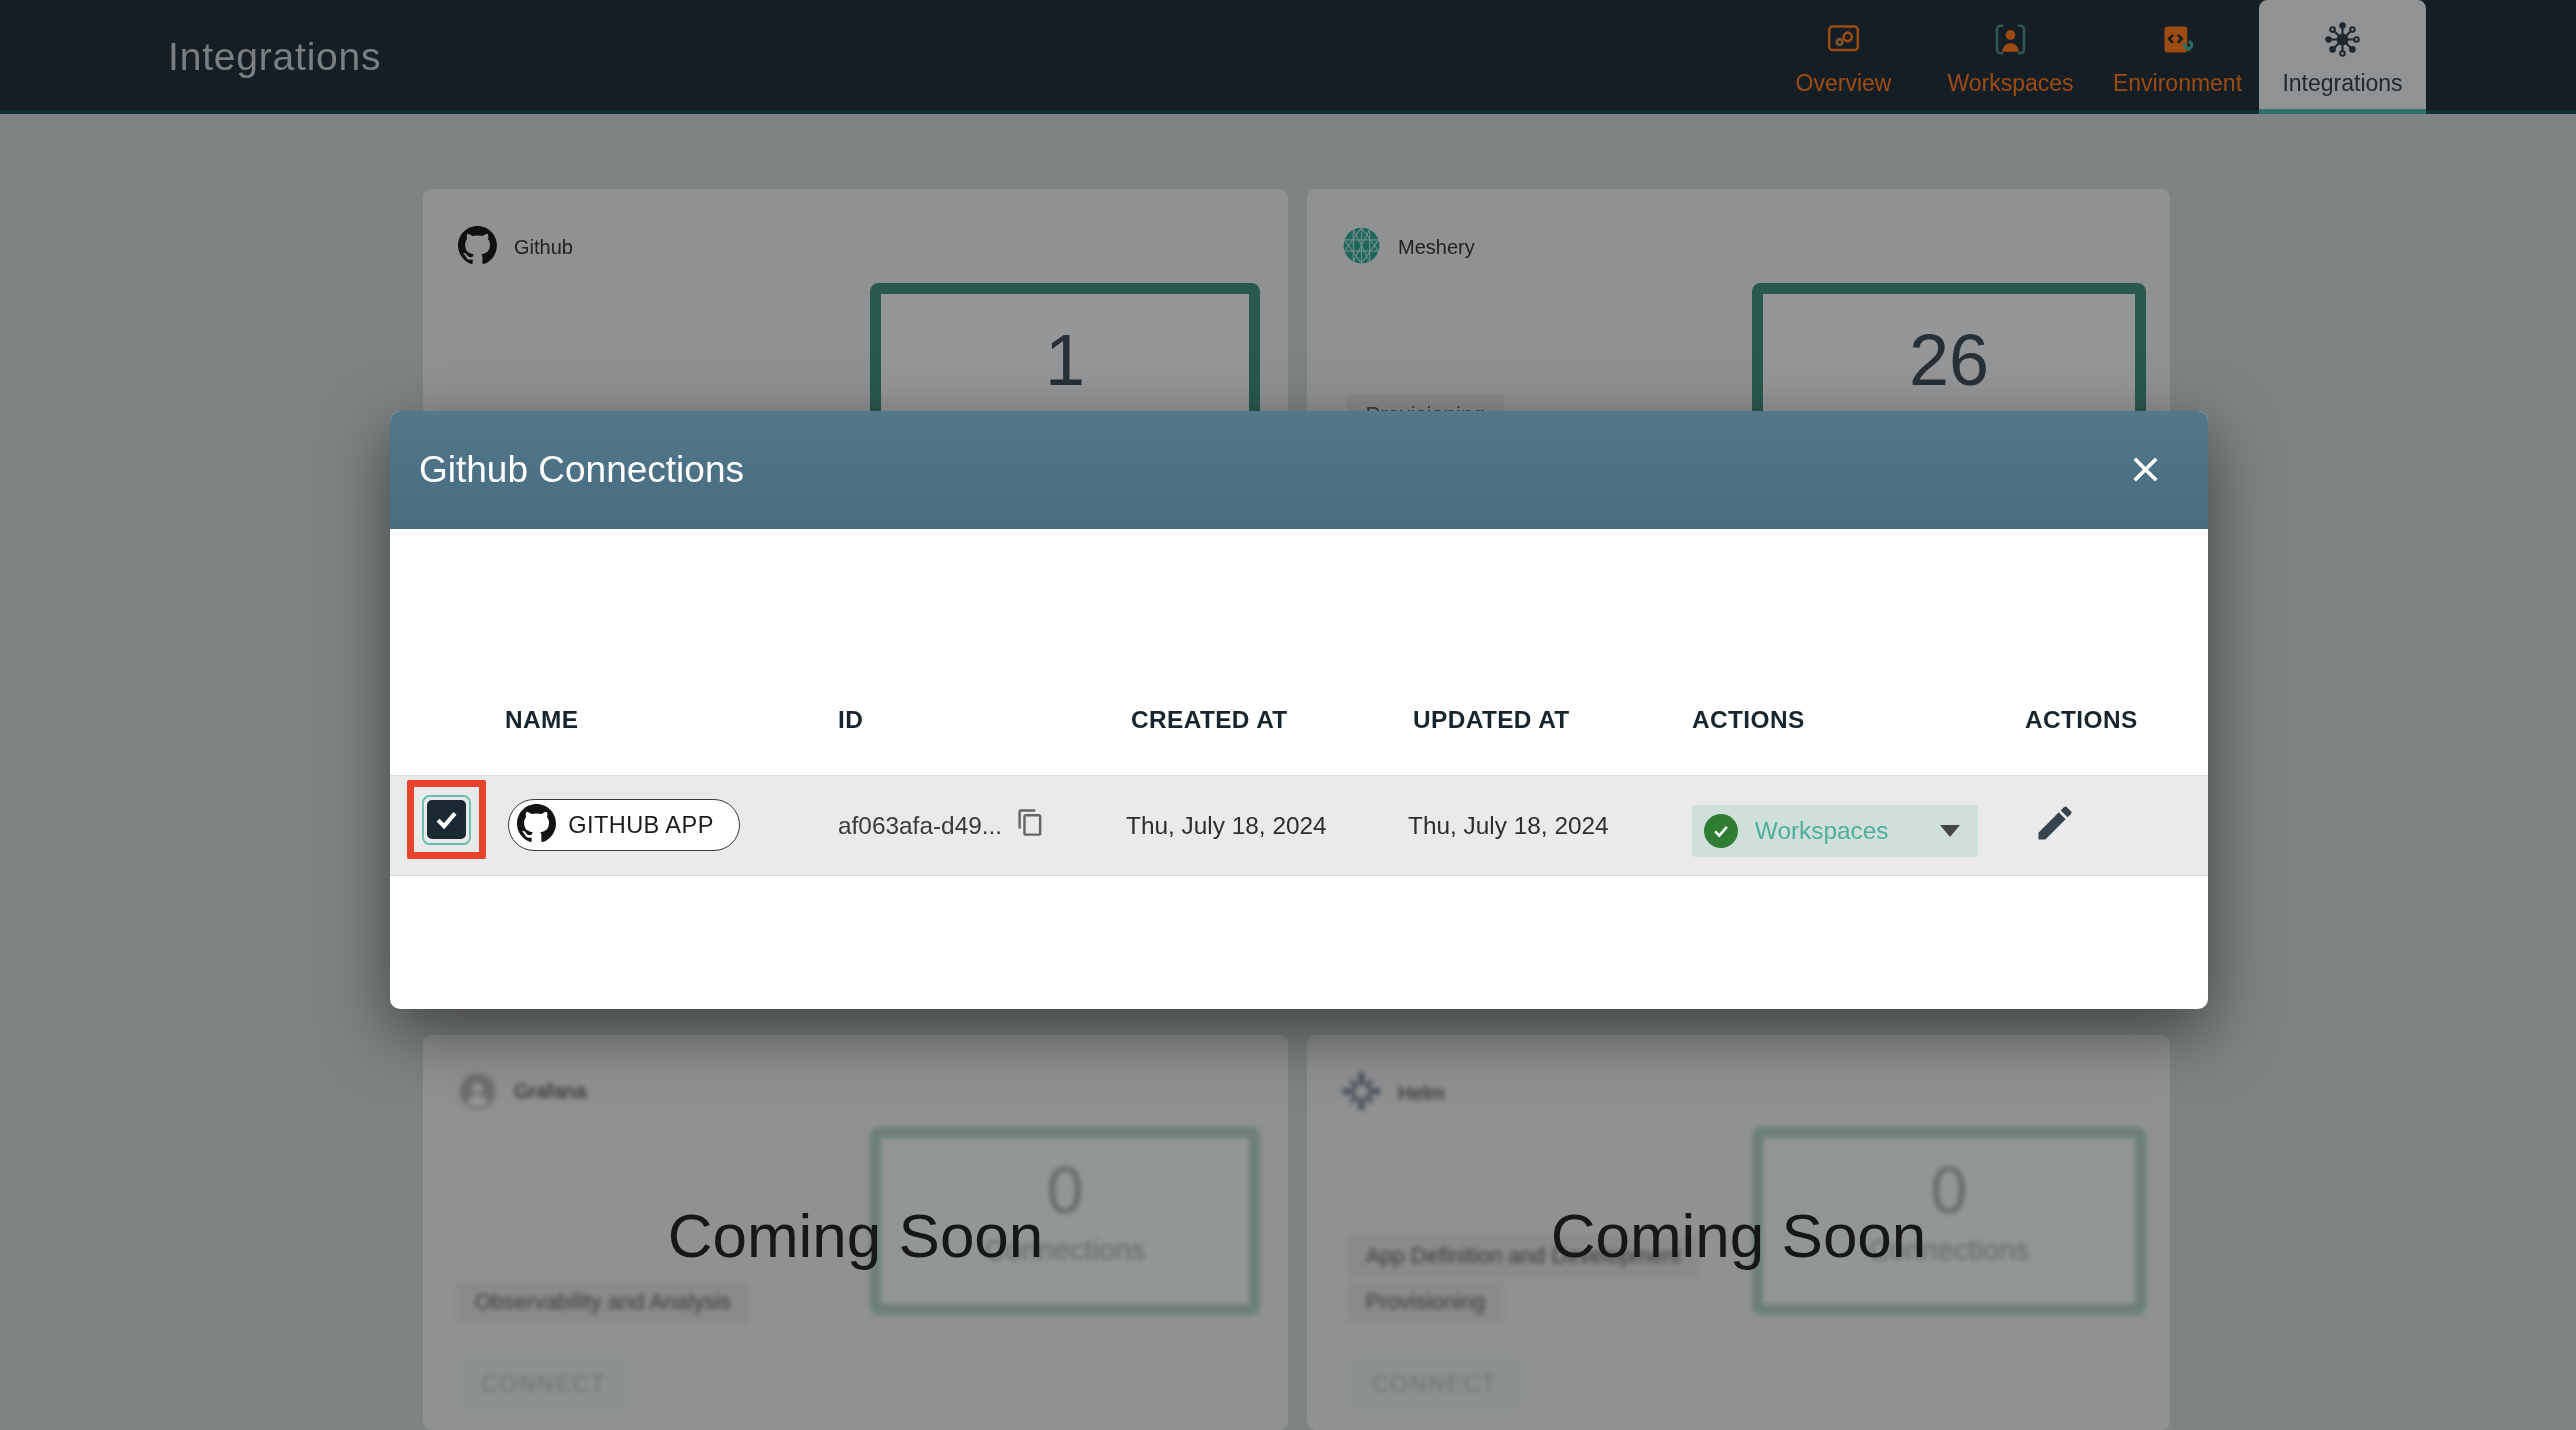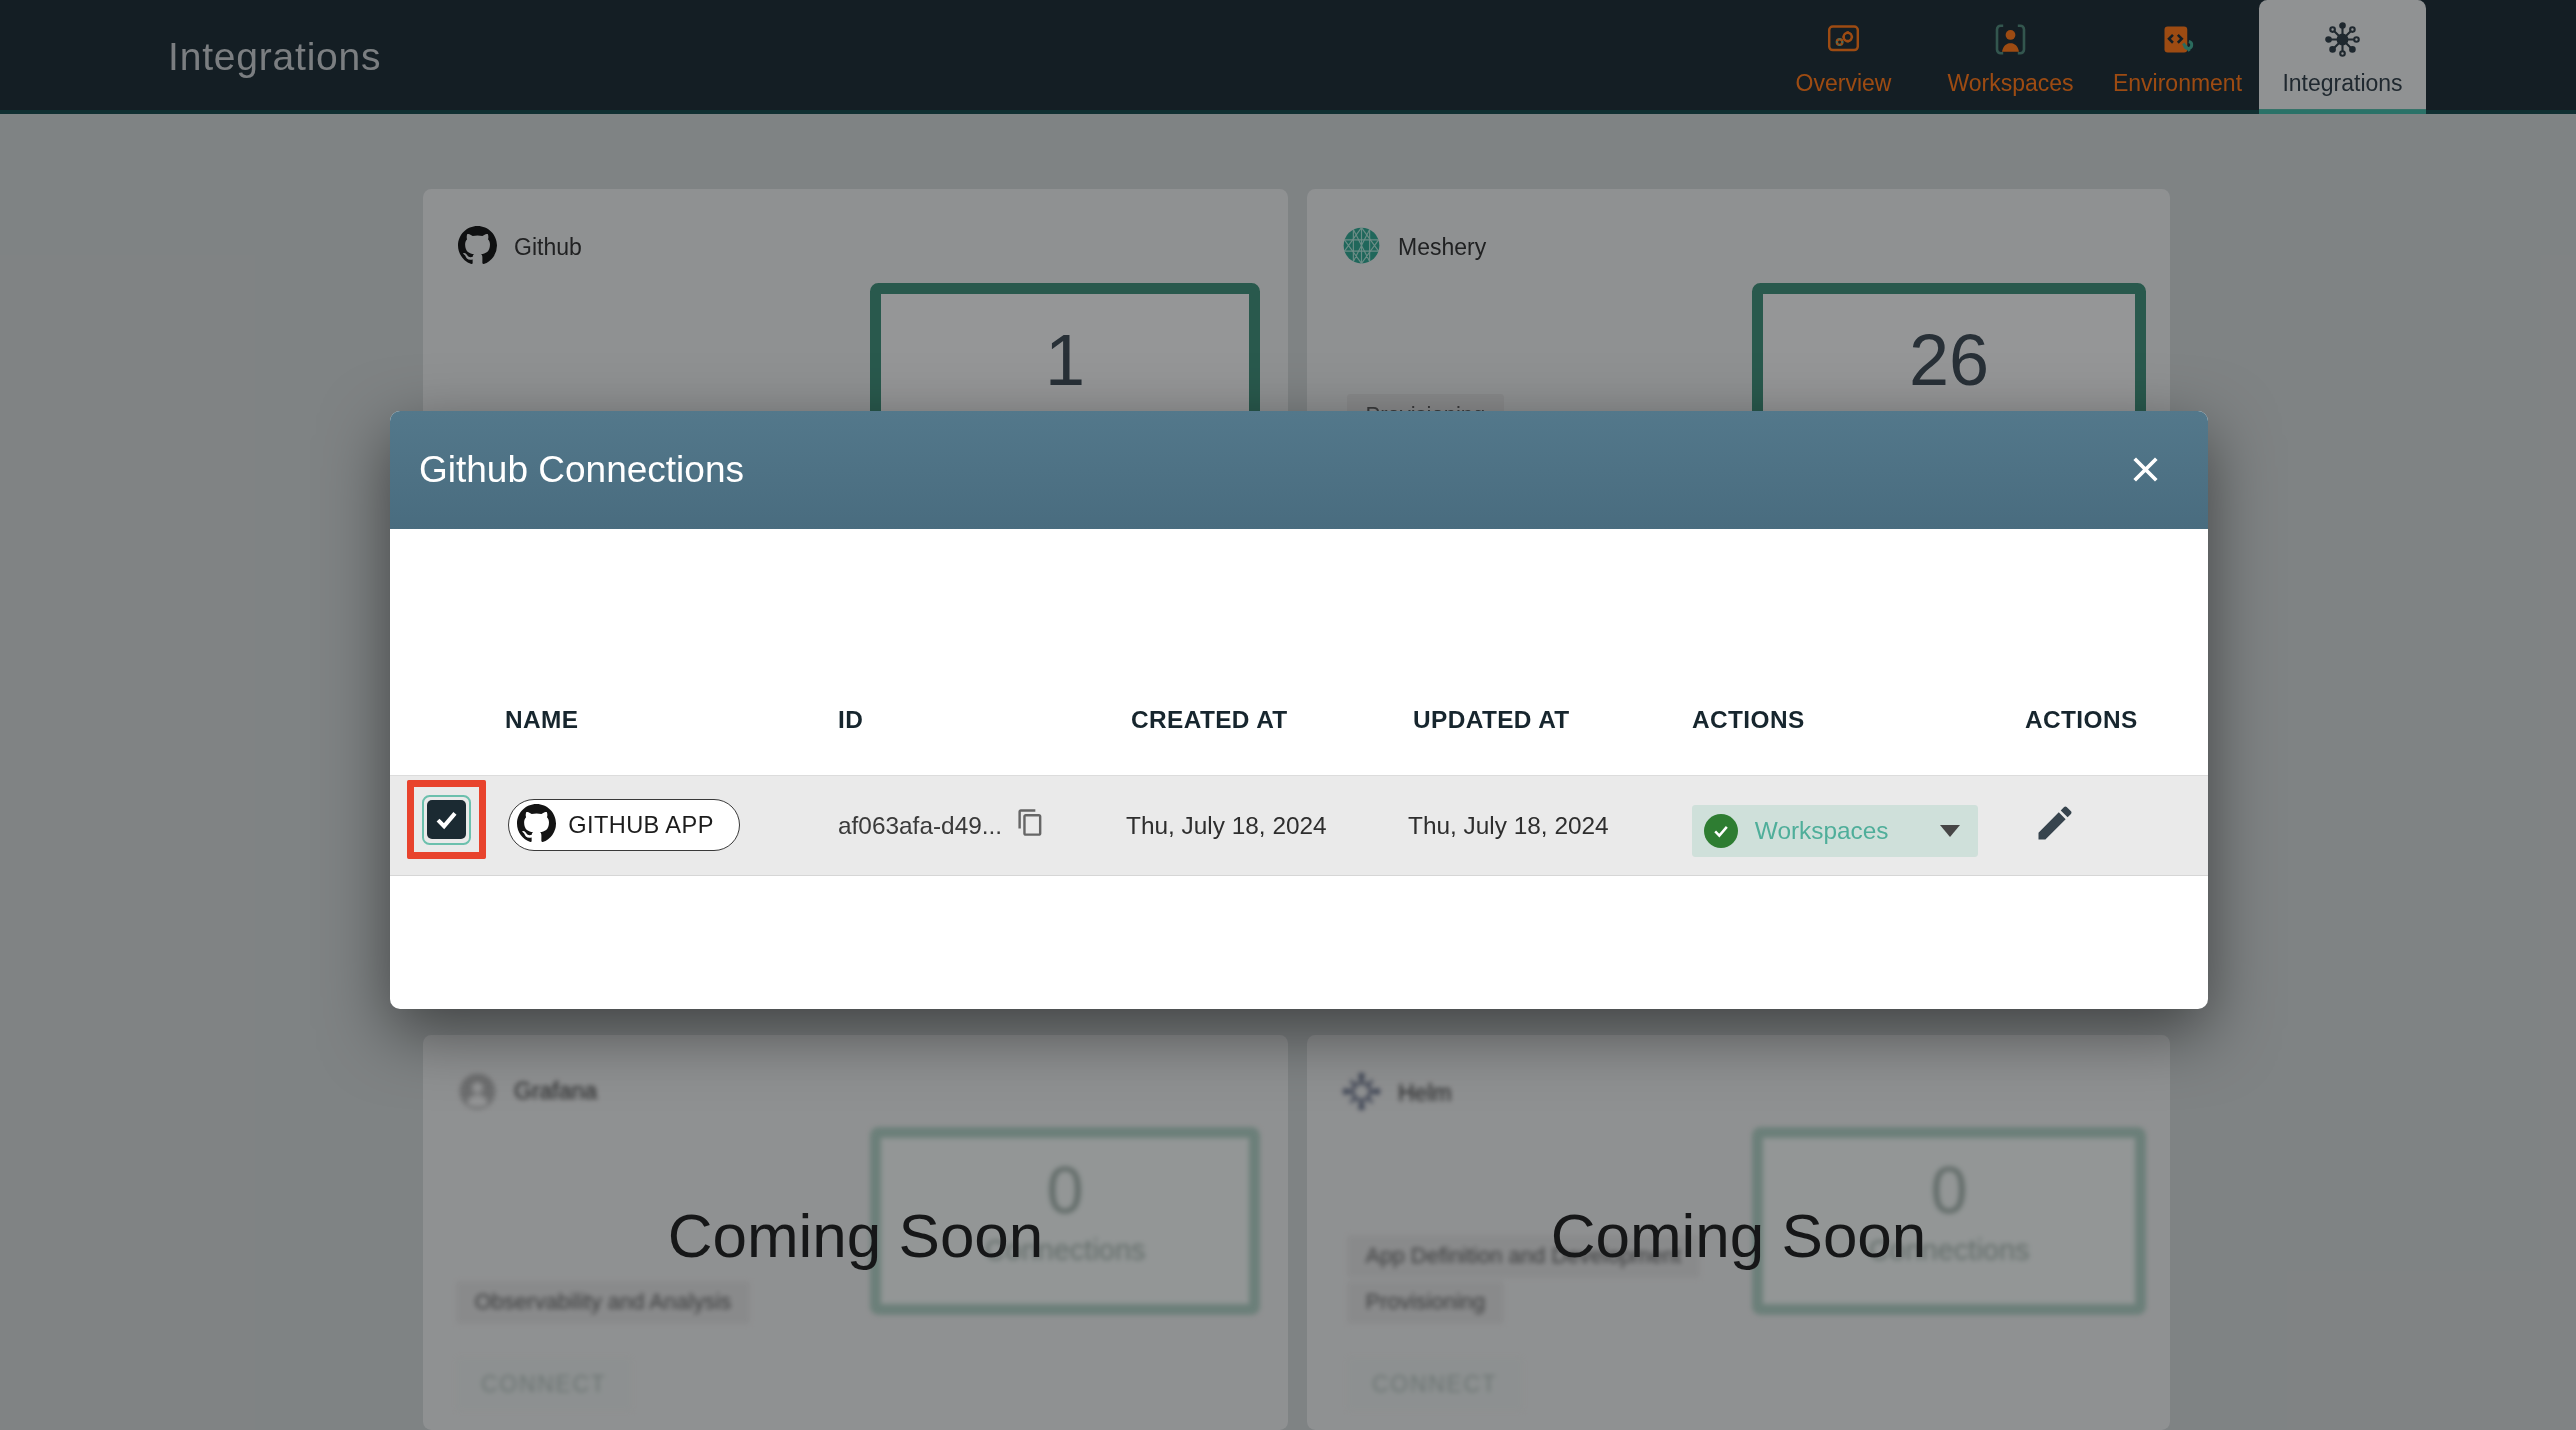--- a/index.html
+++ b/index.html
@@ -22,21 +22,21 @@
   #tab-environment{left:2094px;} #tab-integrations{left:2259px;}
 
   
   .card{position:absolute;background:#E3E4E4;border-radius:8.4px;z-index:1;}
   #card-github{left:423px;top:189px;width:865px;height:703px;}
   #card-meshery{left:1307px;top:189px;width:863px;height:703px;}
   #card-grafana{left:423px;top:1035px;width:865px;height:395px;}
   #card-helm{left:1307px;top:1035px;width:863px;height:395px;}
   .card-head{position:absolute;left:35px;top:37px;display:flex;align-items:center;gap:17px;}
   .card-head svg,.card-head .avatar{width:39px;height:39px;}
-  .card-name{font-size:23px;color:#2F2F2F;}
+  .card-name{font-size:20px;color:#2F2F2F;}
   .count-box{position:absolute;left:447px;width:390px;box-sizing:border-box;
              border:11.8px solid #3E8A74;border-radius:8.4px;background:#ECECEC;
              display:flex;flex-direction:column;align-items:center;padding-top:30px;}
   .count-box .num{font-size:72px;color:#3C4852;line-height:1;}
   .count-box .lbl{font-size:29px;color:#3C4852;margin-top:11.8px;}
   .count-box.faded{border-color:#A9C7BC;background:#E8ECEA;}
   .count-box.faded .num,.count-box.faded .lbl{color:#9AA8A2;}
   .top-box{top:94px;height:269px;}
   .low-box{top:92px;height:188px;padding-top:18.5px;}
   .low-box .num{font-size:66px;}

